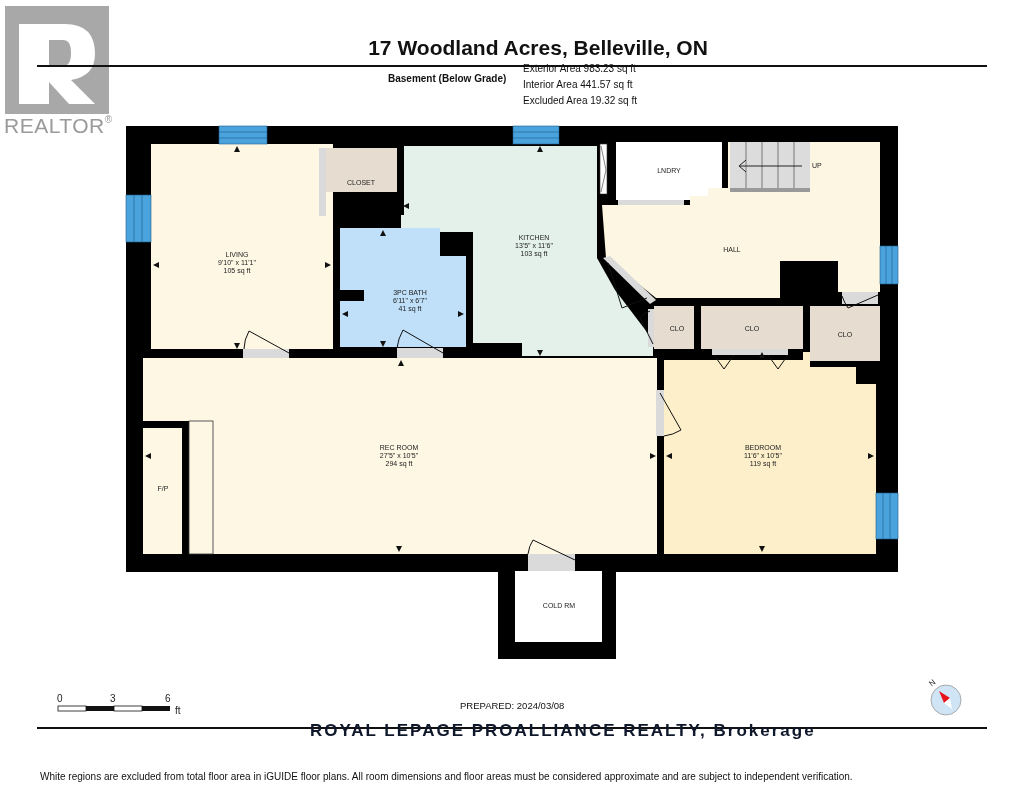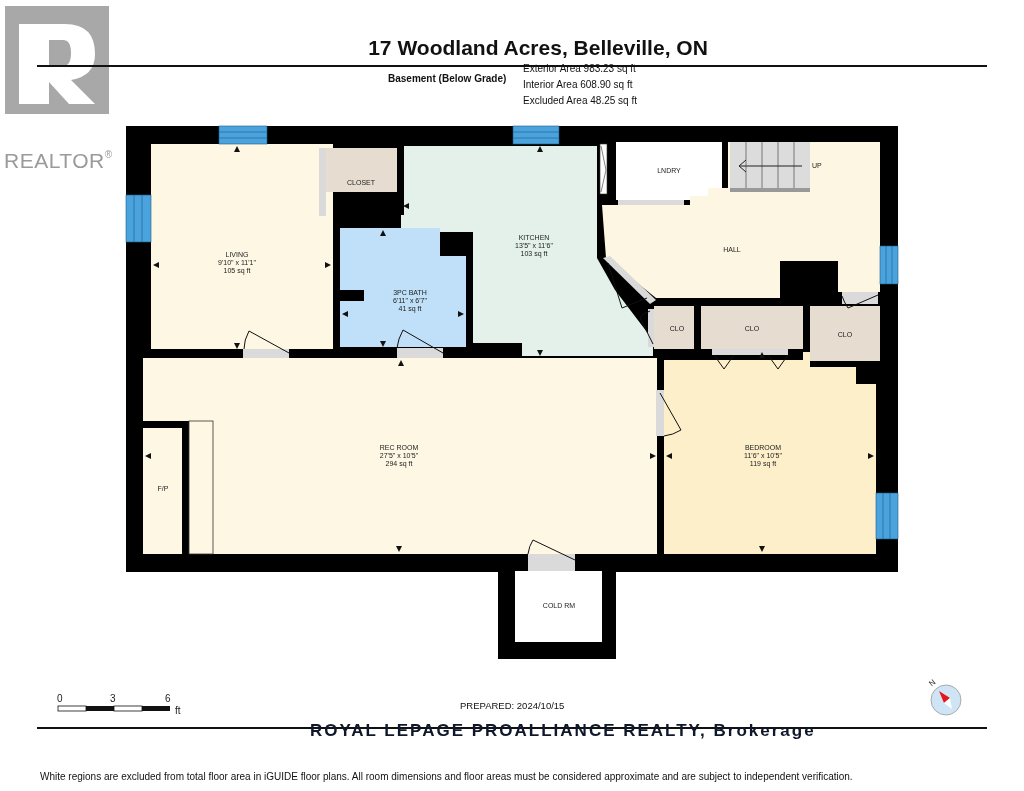--- a/index.html
+++ b/index.html
@@ -1,18 +1,18 @@
 <!DOCTYPE html>
 <html><head>
 <meta charset="utf-8">
 <style>
   html, body { margin:0; padding:0; background:#ffffff; }
   body { width:1024px; height:791px; position:relative; overflow:hidden; font-family:"Liberation Sans", sans-serif; color:#111; }
   .logo { position:absolute; left:5px; top:6px; width:104px; height:108px; }
-  .logo-text { position:absolute; left:4px; top:114px; font-size:21px; color:#9a9a9a; letter-spacing:0.5px;margin-top:35px; }
+  .logo-text { position:absolute; left:4px; top:114px; font-size:21px; color:#9a9a9a; letter-spacing:0.5px; }
   .logo-reg { font-size:10px; vertical-align:top; }
   .title { position:absolute; left:0; width:1024px; top:36px; text-align:center; font-weight:bold; font-size:21px;margin-left:26px; }
   .title-rule { position:absolute; left:37px; top:65px; width:950px; height:2px; background:#111; }
   .level { position:absolute; left:388px; top:73px; font-size:10px; font-weight:bold;text-align:center; }
   .areas { position:absolute; left:523px; top:61px; font-size:10px; line-height:16px; }
   .plan { position:absolute; left:0; top:0; }
   .scale { position:absolute; left:55px; top:692px; width:140px; height:30px; }
   .prepared { position:absolute; left:460px; top:700px; font-size:9.5px; }
   .compass { position:absolute; left:922px; top:676px; width:46px; height:42px; }
   .foot-rule { position:absolute; left:37px; top:727px; width:950px; height:2px; background:#111; }
@@ -28,22 +28,22 @@
   <path d="M14 18 H60 Q90 18 90 48 Q90 70 66 74 L90 98 H64 L44 76 V98 H14 Z M44 34 V60 H58 Q66 60 66 47 Q66 34 58 34 Z" fill="#ffffff"></path>
   <rect x="14" y="18" width="30" height="80" fill="#ffffff"></rect>
 </svg>
 <div class="logo-text"><span>REALTOR</span><span class="logo-reg">®</span></div>
 
 <div class="title">17 Woodland Acres, Belleville, ON</div>
 <div class="title-rule"></div>
 <div class="level">Basement (Below Grade)</div>
 <div class="areas">
   <div>Exterior Area 983.23 sq ft</div>
-  <div>Interior Area 608.90 sq ft</div>
-  <div>Excluded Area 48.25 sq ft</div>
+  <div>Interior Area 441.57 sq ft</div>
+  <div>Excluded Area 19.32 sq ft</div>
 </div>
 
 <svg class="plan" width="1024" height="791">
 
   <rect x="126" y="126" width="772" height="446" fill="#000"></rect>
   <rect x="498" y="560" width="118" height="99" fill="#000"></rect>
 
   <rect x="151" y="144" width="182" height="205" fill="#fdf7e4"></rect>
   <rect x="326" y="148" width="71" height="44" fill="#e6ddd0"></rect>
   <rect x="319" y="148" width="7" height="68" fill="#dadada"></rect>
@@ -171,21 +171,21 @@
   <text x="2" y="10" font-size="10" class="rlabel">0</text>
   <text x="55" y="10" font-size="10" class="rlabel">3</text>
   <text x="110" y="10" font-size="10" class="rlabel">6</text>
   <rect x="3" y="14" width="28" height="5" fill="#fff" stroke="#111" stroke-width="0.8"></rect>
   <rect x="31" y="14" width="28" height="5" fill="#111"></rect>
   <rect x="59" y="14" width="28" height="5" fill="#fff" stroke="#111" stroke-width="0.8"></rect>
   <rect x="87" y="14" width="28" height="5" fill="#111"></rect>
   <text x="120" y="22" font-size="10" class="rlabel">ft</text>
 </svg>
 
-<div class="prepared">PREPARED: 2024/10/15</div>
+<div class="prepared">PREPARED: 2024/03/08</div>
 
 <svg class="compass" viewBox="0 0 46 42">
   <text x="8" y="10" font-size="8" class="rlabel" transform="rotate(-40 10 8)">N</text>
   <circle cx="24" cy="24" r="15" fill="#cfe4f4" stroke="#999" stroke-width="0.8"></circle>
   <polygon points="17,15 28,22 22,27" fill="#e8141b"></polygon>
   <polygon points="22,27 28,22 30,33" fill="#ffffff"></polygon>
 </svg>
 
 <div class="foot-rule"></div>
 <div class="watermark">ROYAL LEPAGE PROALLIANCE REALTY, Brokerage</div>

